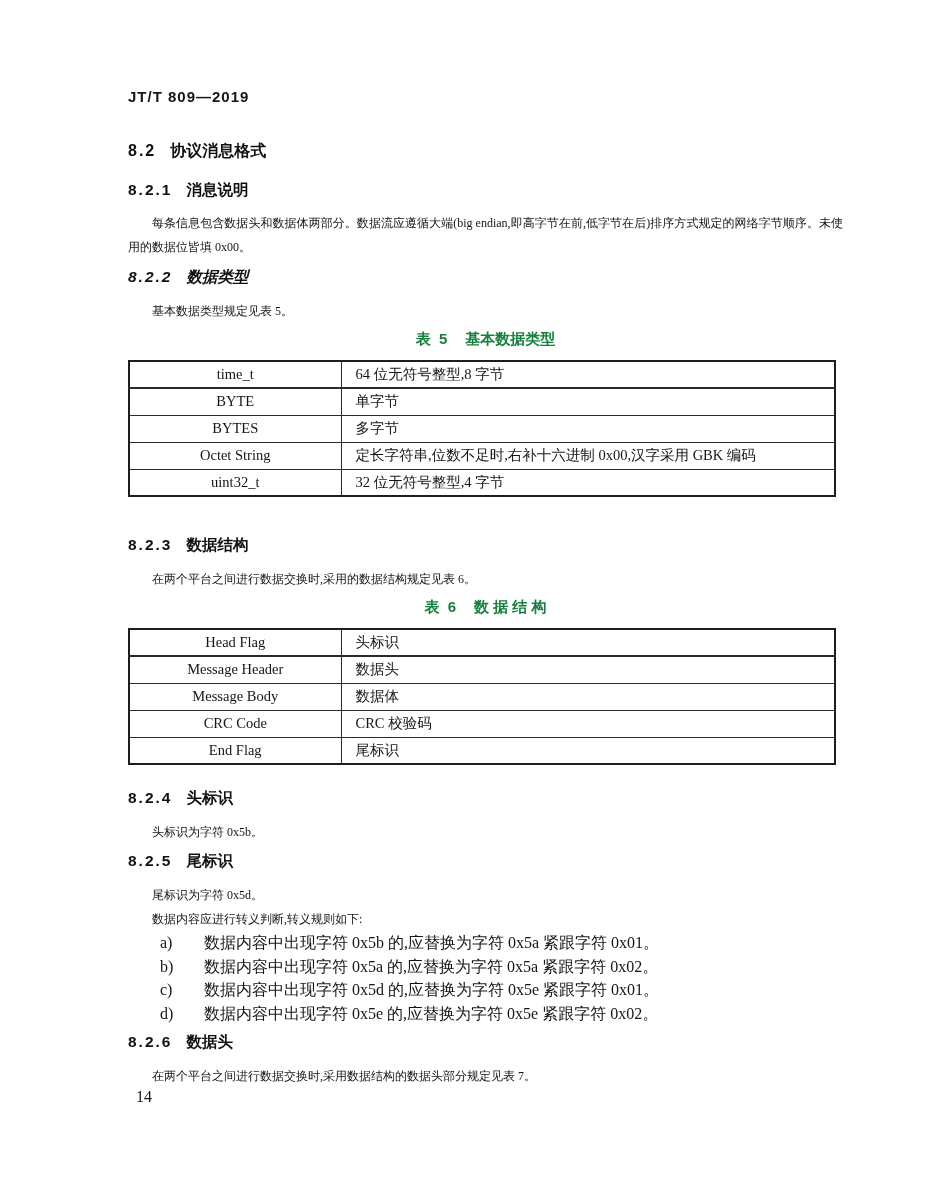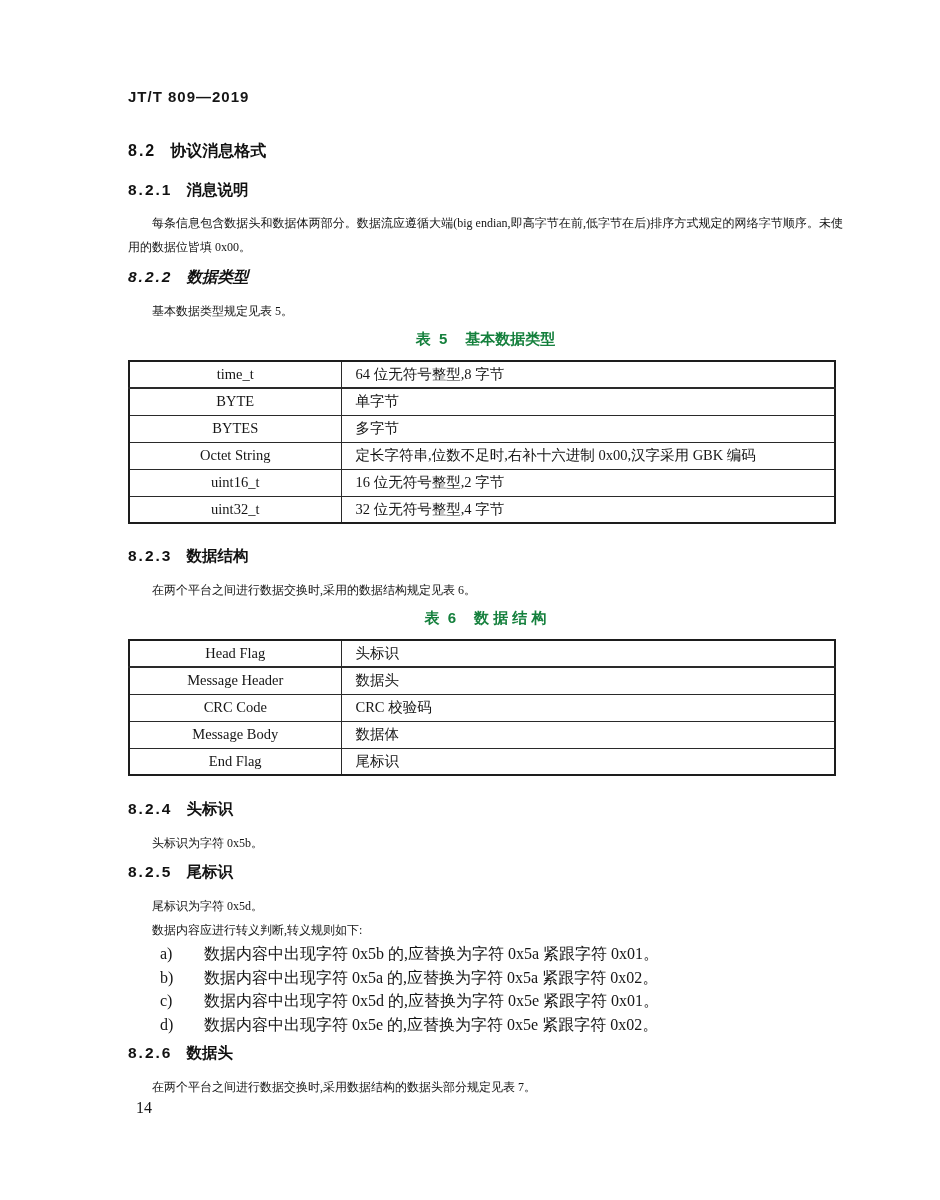--- a/index.html
+++ b/index.html
@@ -27,21 +27,21 @@
     font-family: "Liberation Sans", "DejaVu Sans", sans-serif;
     font-size: 16px; font-weight: bold; color: #111;
   }
   h3.sec {
     font-family: "Liberation Sans", "DejaVu Sans", sans-serif;
     font-size: 15.5px; font-weight: bold; color: #111;
   }
   .sec .num { letter-spacing: 2px; margin-right: 14px; }
   .h3-1 { margin-top: 18px; }
   .h3-2 { margin-top: 8px; font-style: italic; }
-  .h3-3 { margin-top: 22px; }
+  .h3-3 { margin-top: 38px; }
   .h3-4 { margin-top: 23px; }
   .h3-5 { margin-top: 7px; }
   .h3-6 { margin-top: 7px; }
   p.body {
     font-size: 12px; line-height: 24px;
     text-align: justify;
     color: #151515;
   }
   p.indent { text-indent: 2em; }
   .p1 { margin-top: 10px; }
@@ -128,24 +128,20 @@
     </tr>
     <tr>
       <td class="c1">BYTES</td>
       <td class="c2">多字节</td>
     </tr>
     <tr>
       <td class="c1">Octet String</td>
       <td class="c2">定长字符串,位数不足时,右补十六进制 0x00,汉字采用 GBK 编码</td>
     </tr>
     <tr>
-      <td class="c1">uint16_t</td>
-      <td class="c2">16 位无符号整型,2 字节</td>
-    </tr>
-    <tr>
       <td class="c1">uint32_t</td>
       <td class="c2">32 位无符号整型,4 字节</td>
     </tr>
   </tbody>
     </table>
 
   <h3 class="sec h3-3">
     <span class="num">8.2.3</span><span>数据结构</span>
   </h3>
 
@@ -159,28 +155,28 @@
     <tbody>
         <tr class="first">
       <td class="c1">Head Flag</td>
       <td class="c2">头标识</td>
     </tr>
     <tr>
       <td class="c1">Message Header</td>
       <td class="c2">数据头</td>
     </tr>
     <tr>
+      <td class="c1">Message Body</td>
+      <td class="c2">数据体</td>
+    </tr>
+    <tr>
       <td class="c1">CRC Code</td>
       <td class="c2">CRC 校验码</td>
     </tr>
     <tr>
-      <td class="c1">Message Body</td>
-      <td class="c2">数据体</td>
-    </tr>
-    <tr>
       <td class="c1">End Flag</td>
       <td class="c2">尾标识</td>
     </tr>
   </tbody>
     </table>
 
   <h3 class="sec h3-4">
     <span class="num">8.2.4</span><span>头标识</span>
   </h3>
 

